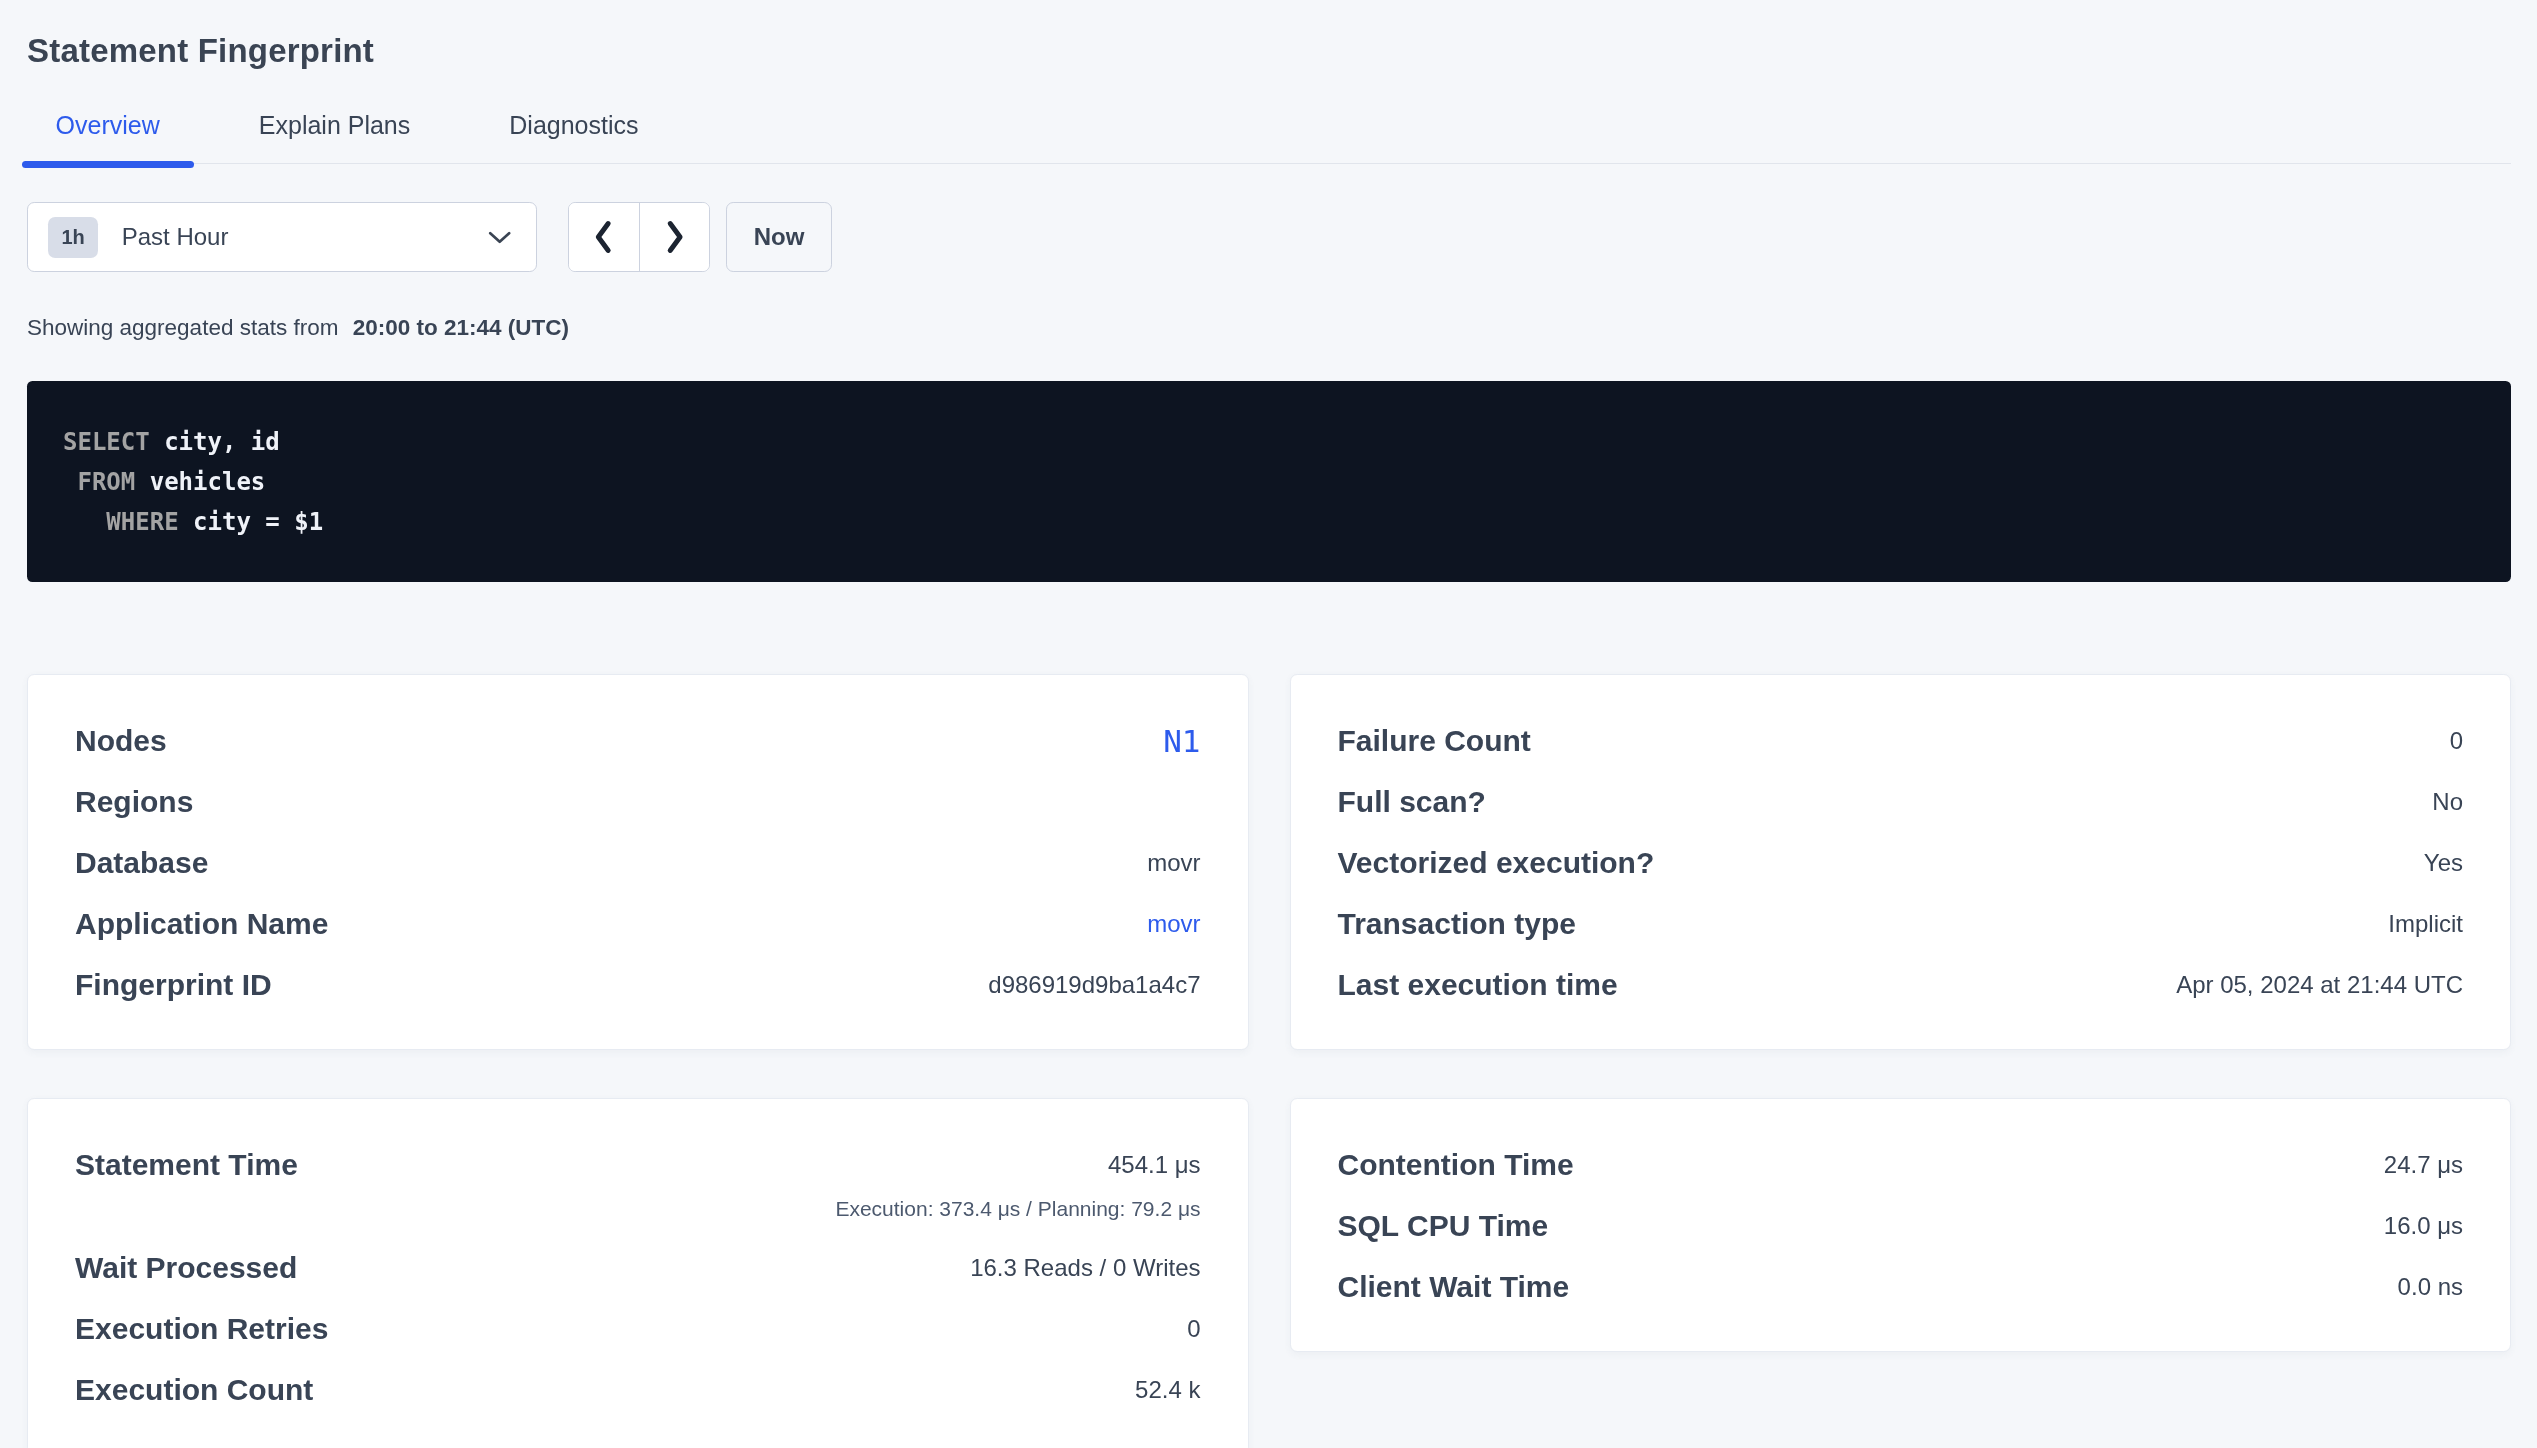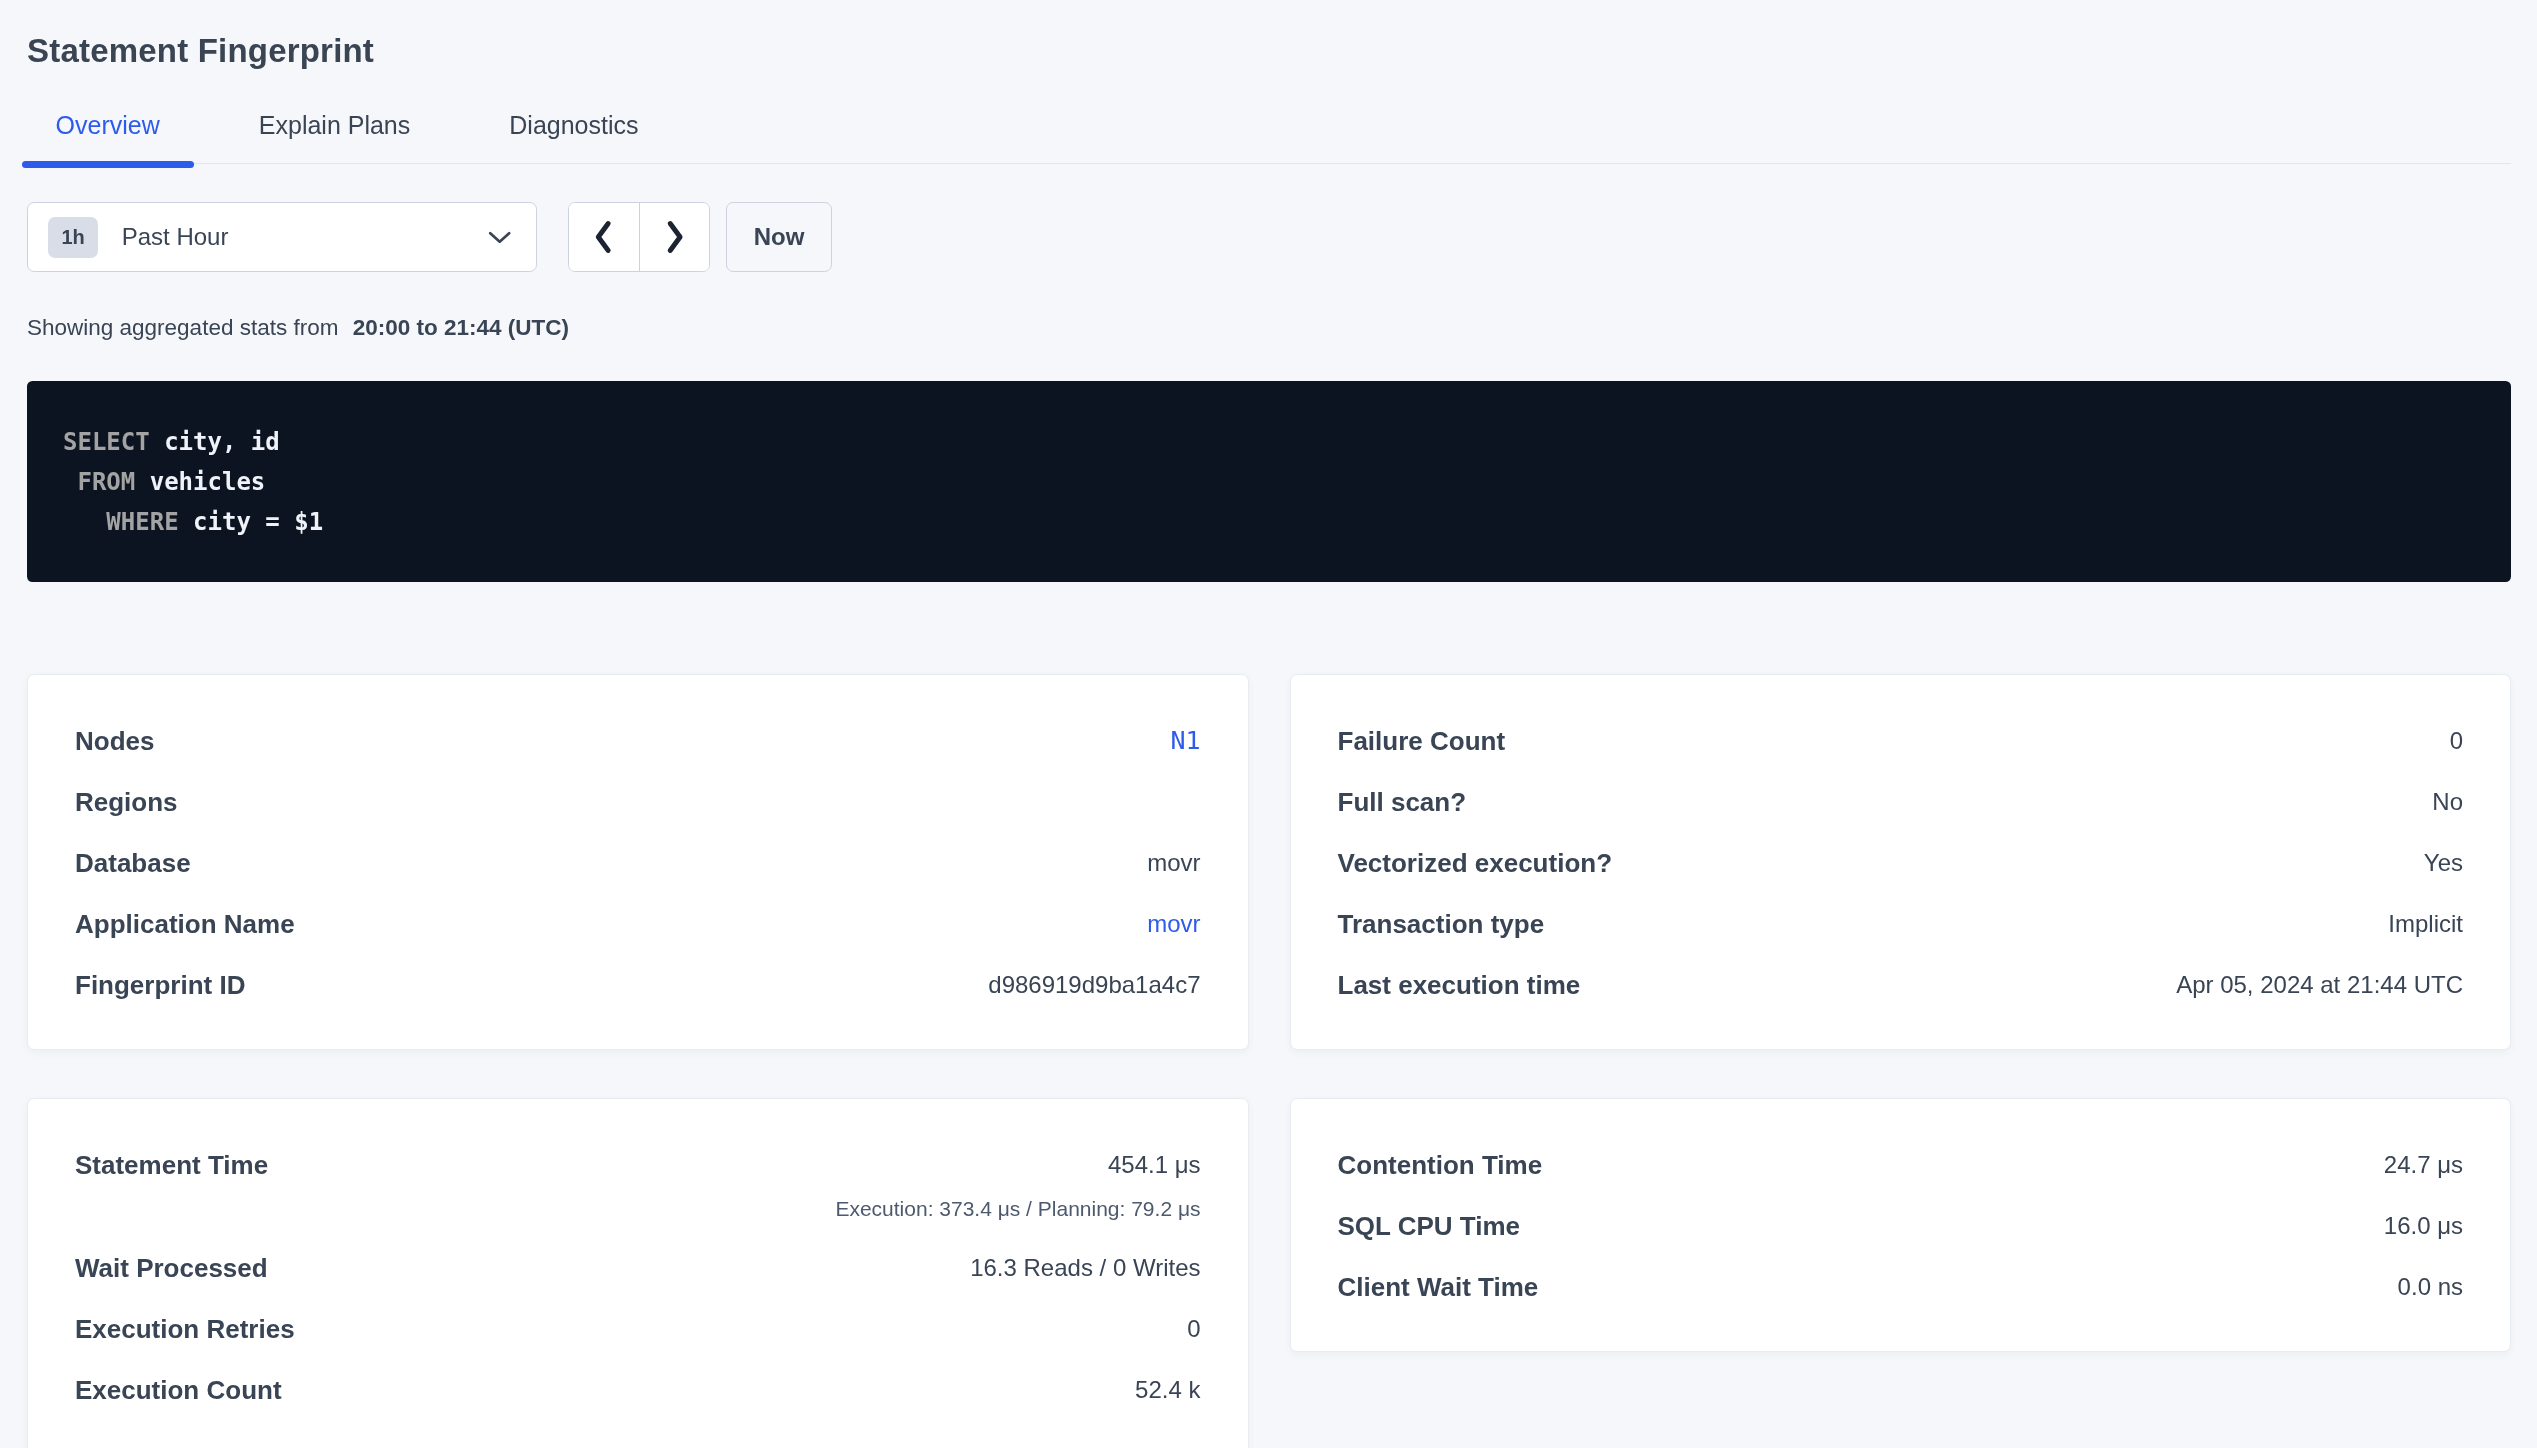--- a/index.html
+++ b/index.html
@@ -108,24 +108,24 @@
     border: 0.9px solid #e7ebf2;
     border-radius: 7.2px;
     box-shadow: 0 2.7px 7.2px rgba(70,90,126,0.05);
     padding: 49px 47px 47px 47px;
   }
   .kv-row {
     display: flex; justify-content: space-between; align-items: flex-start;
     margin-bottom: 27px;
   }
   .kv-row:last-child { margin-bottom: 0; justify-content: space-between; }
-  .kv-label { font-size: 26px; font-weight: 700; color: #394455; line-height: 34px; }
+  .kv-label { font-size: 30px; font-weight: 700; color: #394455; line-height: 34px; }
   .kv-value { font-size: 24px; color: #394455; line-height: 34px; text-align: right; }
   .kv-value.link { color: #2d5bec; cursor: pointer; text-decoration: none; }
-  .kv-value.mono { font-family: "DejaVu Sans Mono", monospace; font-size: 25px; }
+  .kv-value.mono { font-family: "DejaVu Sans Mono", monospace; font-size: 31px; }
   .kv-subvalue {
     font-size: 21px; color: #4c596e; line-height: 30px; text-align: right;
     margin-top: 12px;
   }
   .value-stack { display: flex; flex-direction: column; align-items: flex-end; }
 </style>
 </head>
 <body>
 
 <div class="page">

